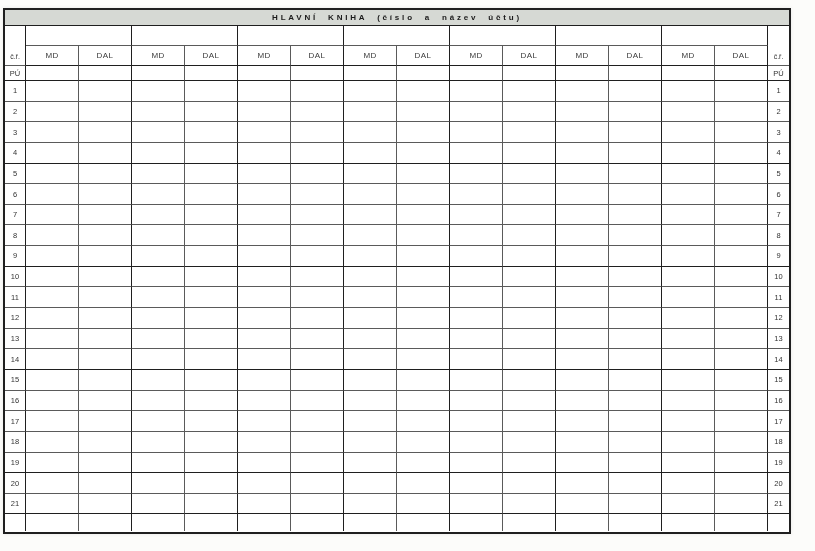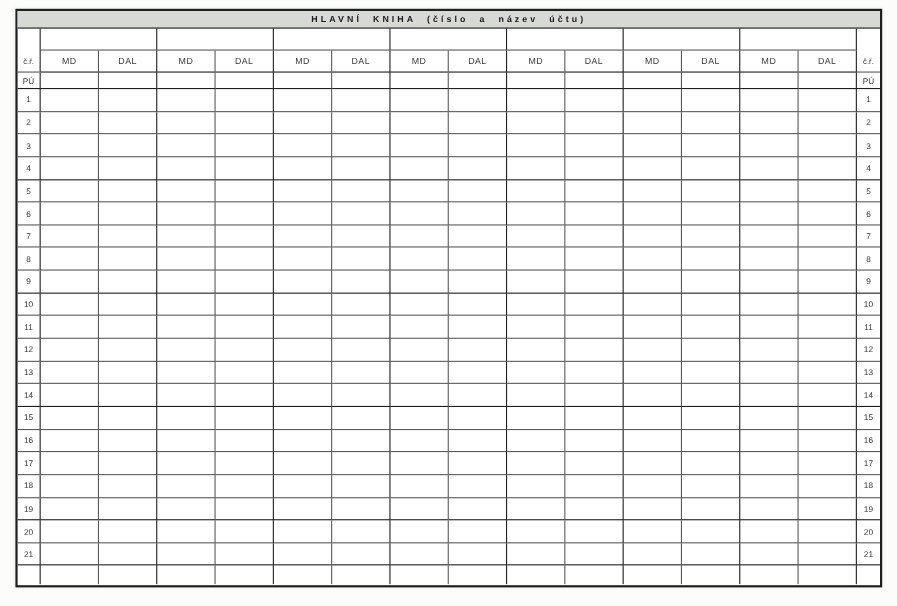--- a/index.html
+++ b/index.html
@@ -1,21 +1,21 @@
 <!DOCTYPE html>
 <html style="--titlebar: #d6d9d4; --thick: #1f1f1f; --thin: #5a5a5a; --paper: #ffffff;"><head>
 <meta charset="utf-8">
 <style>
   html,body{
     margin:0;padding:0;width:815px;height:551px;overflow:hidden;
     background:#fcfcfa;
     font-family:"Liberation Sans","DejaVu Sans",sans-serif;
   }
   .sheet{
-    position:absolute;left:14px;top:8px;width:788px;height:526px;
+    position:absolute;left:3px;top:8px;width:788px;height:526px;
     background:var(--paper,#fff);
     border:2px solid var(--thick,#1f1f1f);
     box-sizing:border-box;
     box-shadow:0 0 4px rgba(0,0,0,0.08);
   }
   .titlebar{
     height:15px;line-height:15px;
     background:var(--titlebar,#d6d9d4);
     border-bottom:1.5px solid var(--thick,#1f1f1f);
     text-align:center;

